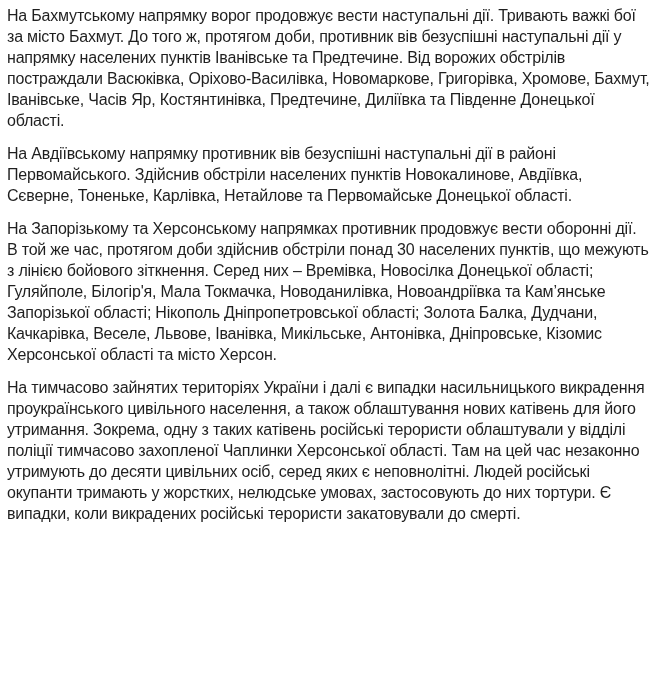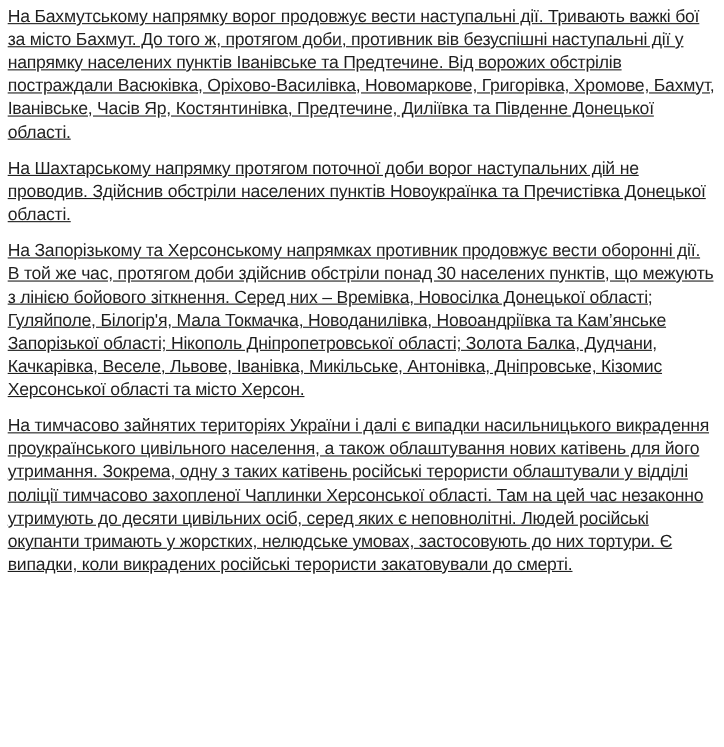--- a/index.html
+++ b/index.html
@@ -20,25 +20,24 @@
     font-family: "Liberation Sans", "DejaVu Sans", sans-serif;
     font-size: 16px;
     line-height: 21px;
     letter-spacing: -0.2px;
     color: #1f1f1f;
     text-align: left;
   }
   .report p {
     margin: 0 0 12px 0;
     padding: 0;
-    text-decoration: underline;
   }
 </style>
 </head>
 <body>
 
 <main class="report">
   <p>На Бахмутському напрямку ворог продовжує вести наступальні дії. Тривають важкі бої за місто Бахмут. До того ж, протягом доби, противник вів безуспішні наступальні дії у напрямку населених пунктів Іванівське та Предтечине. Від ворожих обстрілів постраждали Васюківка, Оріхово-Василівка, Новомаркове, Григорівка, Хромове, Бахмут, Іванівське, Часів Яр, Костянтинівка, Предтечине, Диліївка та Південне Донецької області.</p>
-  <p>На Шахтарському напрямку протягом поточної доби ворог наступальних дій не проводив. Здійснив обстріли населених пунктів Новоукраїнка та Пречистівка Донецької області.</p>
+  <p>На Авдіївському напрямку противник вів безуспішні наступальні дії в районі Первомайського. Здійснив обстріли населених пунктів Новокалинове, Авдіївка, Сєверне, Тоненьке, Карлівка, Нетайлове та Первомайське Донецької області.</p>
   <p>На Запорізькому та Херсонському напрямках противник продовжує вести  оборонні дії. В той же час, протягом доби здійснив обстріли понад 30 населених пунктів, що межують з лінією бойового зіткнення. Серед них – Времівка, Новосілка Донецької області; Гуляйполе, Білогір'я, Мала Токмачка, Новоданилівка, Новоандріївка та Кам’янське Запорізької області; Нікополь Дніпропетровської області; Золота Балка, Дудчани, Качкарівка, Веселе, Львове, Іванівка, Микільське, Антонівка, Дніпровське, Кізомис Херсонської області та місто Херсон.</p>
   <p>На тимчасово зайнятих територіях України і далі є випадки насильницького викрадення проукраїнського цивільного населення, а також облаштування нових катівень для його утримання. Зокрема, одну з таких катівень російські терористи облаштували у відділі поліції тимчасово захопленої Чаплинки Херсонської області. Там на цей час незаконно утримують до десяти цивільних осіб, серед яких є неповнолітні. Людей російські окупанти тримають у жорстких, нелюдське умовах, застосовують до них тортури. Є випадки, коли викрадених російські терористи закатовували до смерті.</p>
 
 </main>
 
 </body></html>

